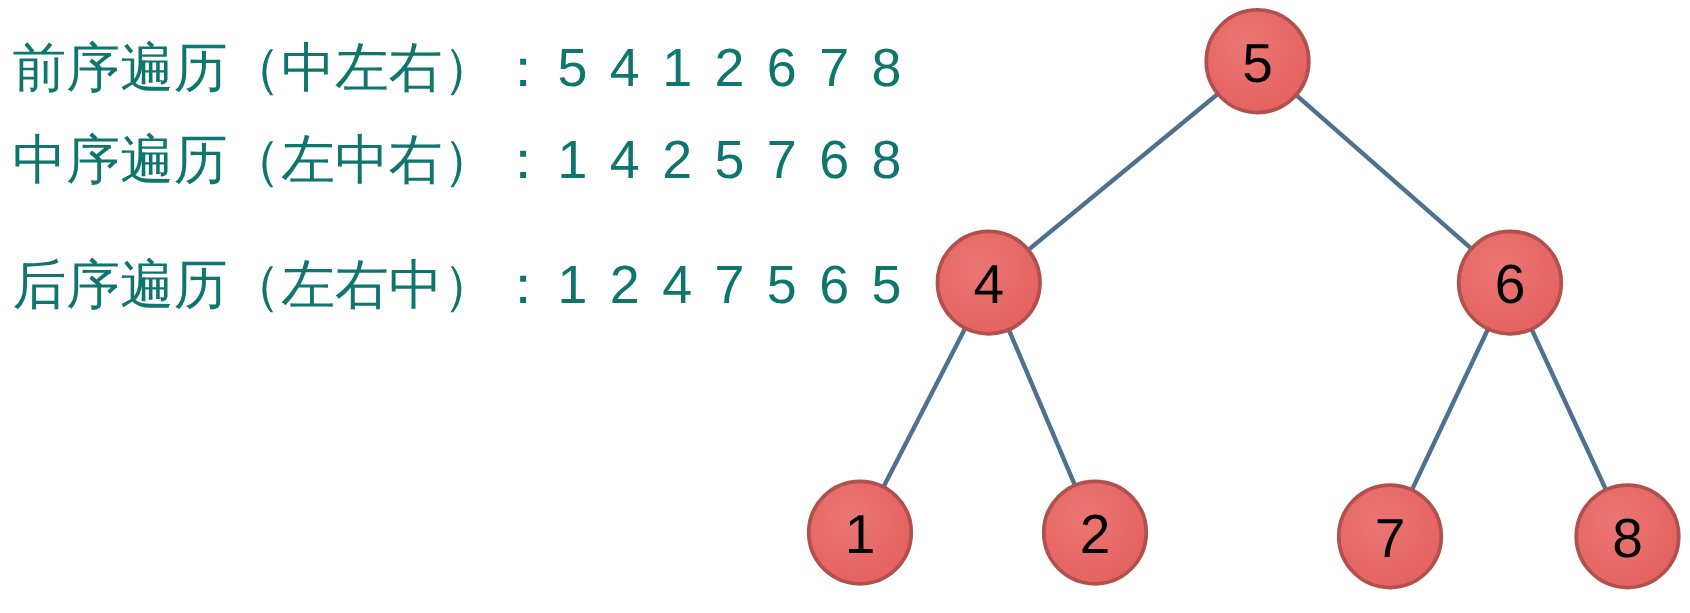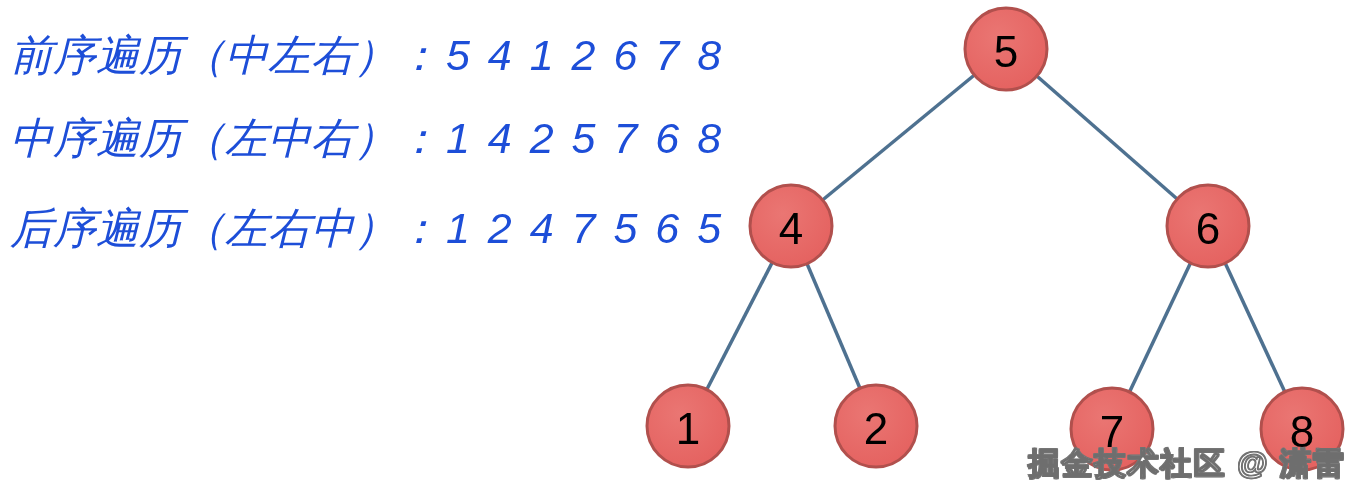--- a/index.html
+++ b/index.html
@@ -16,26 +16,25 @@
     position: absolute;
     left: 10px;
     top: 0;
   }
   .traversal-line {
     position: absolute;
     left: 0;
     white-space: nowrap;
     font-size: 43px;
     line-height: 48px;
-    color: #1d4ed8;
+    color: #0f766e;
     font-weight: 500;
-    font-style: italic;
   }
   .traversal-line.l0 { top: 31px; }
-  .traversal-line.l1 { top: 114px; }
+  .traversal-line.l1 { top: 104px; }
   .traversal-line.l2 { top: 204px; }
   .traversal-line .seq {
     letter-spacing: 3px;
     margin-left: 6px;
     font-weight: 400;
   }
   .tree-svg {
     position: absolute;
     left: 0;
     top: 0;
@@ -115,15 +114,14 @@
       <g>
         <circle cx="1112" cy="429" r="41" fill="url(#nodeGrad)" stroke="#b1504d" stroke-width="3"></circle>
         <text x="1112" y="429" text-anchor="middle" dominant-baseline="central" dy="2" fill="#000000">7</text>
       </g>
       <g>
         <circle cx="1302" cy="429" r="41" fill="url(#nodeGrad)" stroke="#b1504d" stroke-width="3"></circle>
         <text x="1302" y="429" text-anchor="middle" dominant-baseline="central" dy="2" fill="#000000">8</text>
       </g>
     </svg>
 
-  <div class="watermark">掘金技术社区 @ 潇雷</div>
 
 </div>
 
 </body></html>

